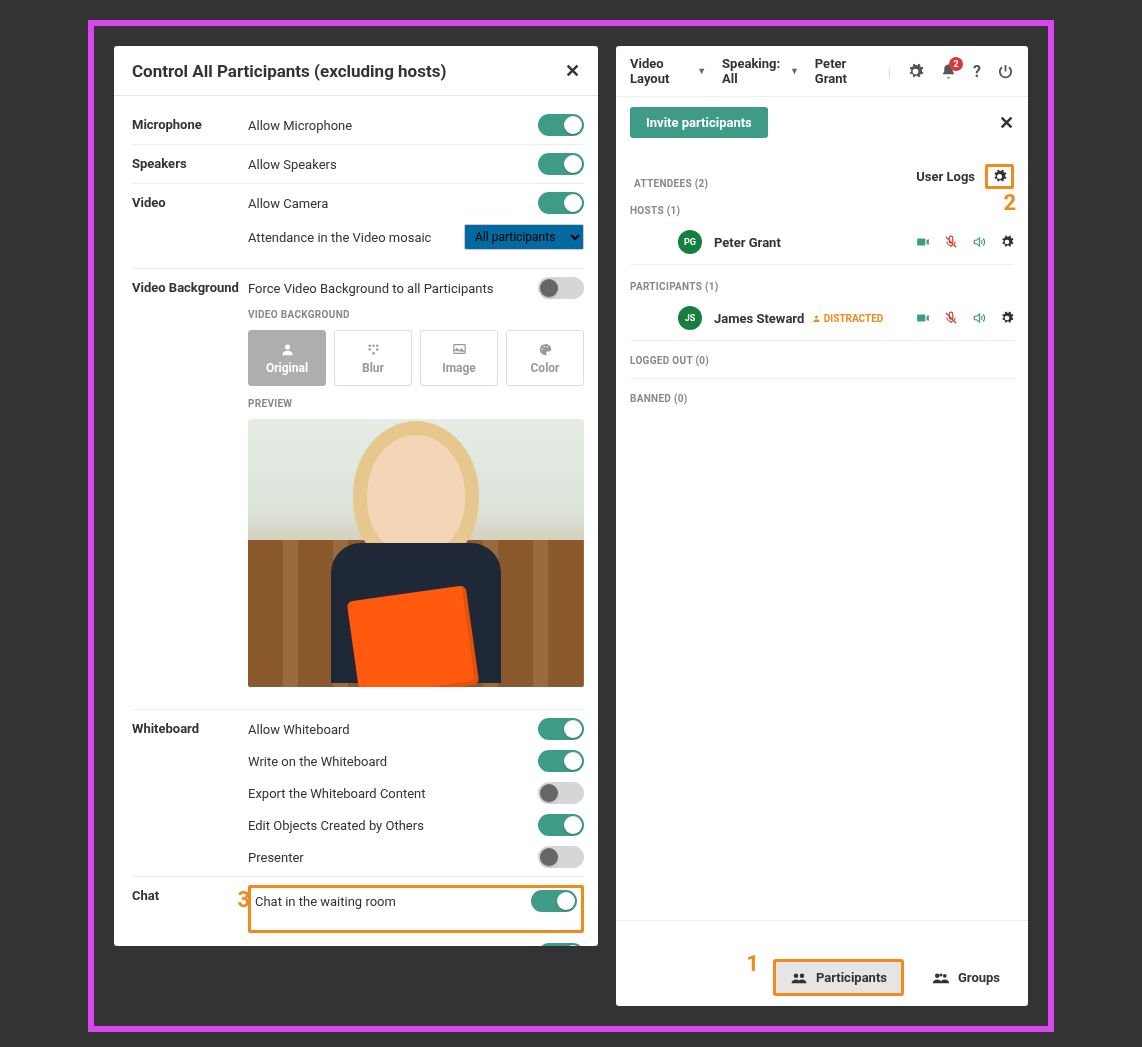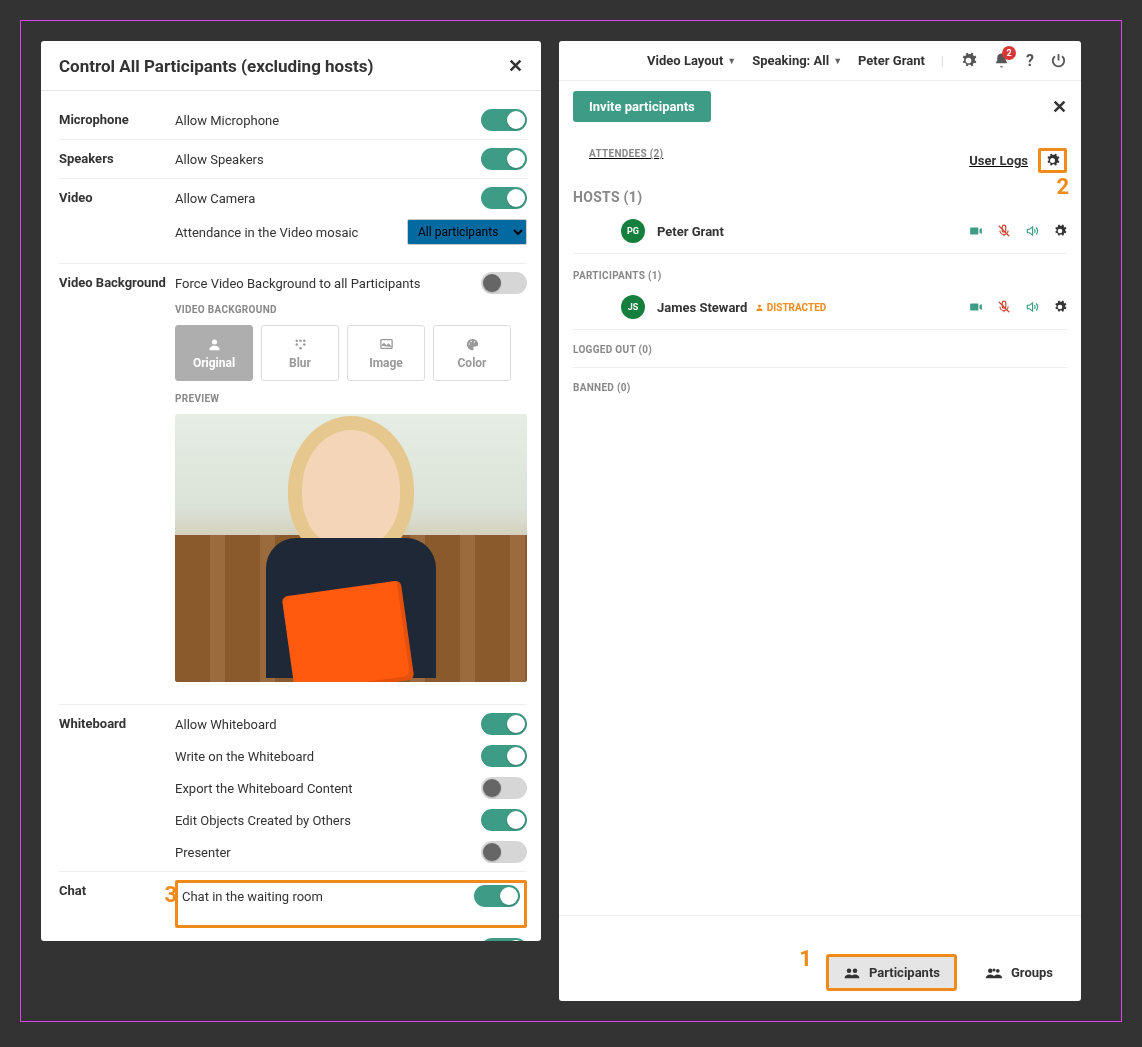--- a/index.html
+++ b/index.html
@@ -1,17 +1,17 @@
 <!DOCTYPE html>
 <html><head>
 <meta charset="utf-8">
 <style>
 * { box-sizing: border-box; margin: 0; padding: 0; font-family: -apple-system, BlinkMacSystemFont, "Segoe UI", Roboto, Arial, sans-serif; }
 body { background: #333; padding: 20px; }
-.frame { width: 1102px; margin: 0 auto; border: 1px solid #d946ef; background: #333; padding: 20px; }
+.frame { width: 966px; margin: 0 auto; border: 6px solid #d946ef; background: #333; padding: 20px; }
 .panels { display: flex; gap: 18px; }
 .left-panel { width: 500px; background: #fff; border-radius: 3px; display: flex; flex-direction: column; height: 900px; }
 .left-header { display: flex; justify-content: space-between; align-items: center; padding: 14px 18px; border-bottom: 1px solid #e5e5e5; }
 .left-header h1 { font-size: 17px; font-weight: 700; color: #333; }
 .close-x { cursor: pointer; font-weight: 700; font-size: 18px; color: #333; }
 .left-body { flex: 1; overflow-y: auto; padding: 18px 14px 18px 18px; position: relative; }
 .left-body::-webkit-scrollbar { width: 7px; }
 .left-body::-webkit-scrollbar-thumb { background: #ccc; border-radius: 4px; }
 .setting-row { display: flex; align-items: flex-start; border-bottom: 1px solid #eee; padding: 0 0 8px 0; margin-bottom: 8px; }
 .setting-row.noborder { border-bottom: none; }
@@ -44,21 +44,21 @@
 .right-panel { width: 522px; background: #fff; border-radius: 3px; display: flex; flex-direction: column; height: 960px; position: relative; }
 .top-bar { display: flex; justify-content: flex-end; align-items: center; padding: 10px 14px; gap: 16px; font-size: 13px; color: #333; border-bottom: 1px solid #eee; }
 .top-bar .dd { font-weight: 700; cursor: pointer; display: flex; align-items: center; gap: 4px; }
 .top-bar .caret { font-size: 9px; color: #666; }
 .top-bar .username { font-weight: 700; }
 .top-bar .icon { cursor: pointer; color: #555; font-size: 16px; position: relative; }
 .badge { position: absolute; top: -6px; right: -6px; background: #d93838; color: #fff; font-size: 9px; font-weight: 700; width: 14px; height: 14px; border-radius: 50%; display: flex; align-items: center; justify-content: center; }
 .invite-bar { display: flex; justify-content: space-between; align-items: center; padding: 10px 14px; }
 .invite-btn { background: #3e9b85; color: #fff; font-weight: 700; font-size: 13px; padding: 8px 16px; border: none; border-radius: 3px; cursor: pointer; }
 .right-body { flex: 1; padding: 6px 14px; position: relative; }
-.section-head { display: flex; justify-content: space-between; align-items: flex-start; margin: 10px 0 8px 16px; text-decoration: underline; }
+.section-head { display: flex; justify-content: space-between; align-items: flex-end; margin: 10px 0 8px 4px; }
 .section-head .lbl { font-size: 10px; font-weight: 700; color: #888; letter-spacing: 0.3px; }
 .user-logs { font-size: 13px; font-weight: 700; color: #333; cursor: pointer; }
 .gear-hl { border: 3px solid #f08a1a; padding: 2px 4px; border-radius: 2px; display: inline-flex; align-items: center; }
 .part-row { display: flex; align-items: center; padding: 10px 0; border-bottom: 1px solid #eee; }
 .avatar { width: 24px; height: 24px; border-radius: 50%; background: #15803d; color: #fff; font-size: 9px; font-weight: 700; display: flex; align-items: center; justify-content: center; margin-right: 12px; margin-left: 48px; }
 .pname { font-size: 13px; font-weight: 700; color: #333; }
 .tag { font-size: 10px; font-weight: 700; color: #f08a1a; margin-left: 8px; }
 .ricons { margin-left: auto; display: flex; gap: 14px; align-items: center; }
 .ricons span { font-size: 13px; cursor: pointer; }
 .ico-cam { color: #3e9b85; }
@@ -301,21 +301,21 @@
           <span style="color:#333;">
             <svg width="15" height="15" viewBox="0 0 24 24" fill="currentColor">
                     <path d="M12 8a4 4 0 100 8 4 4 0 000-8zm9 4l2 1-1 3-2-1a8 8 0 01-2 2l1 2-3 1-1-2a8 8 0 01-3 0l-1 2-3-1 1-2a8 8 0 01-2-2l-2 1-1-3 2-1a8 8 0 010-3l-2-1 1-3 2 1a8 8 0 012-2l-1-2 3-1 1 2a8 8 0 013 0l1-2 3 1-1 2a8 8 0 012 2l2-1 1 3-2 1a8 8 0 010 3z"></path>
                   </svg>
           </span>
         </span>
         <span class="marker" style="position:absolute; right:-2px; top:26px;">2</span>
       </span>
     </div>
 
-    <div class="lbl" style="font-size:14px;font-weight:700;color:#888;letter-spacing:0.3px;margin:16px 0 4px 0;">HOSTS (1)</div>
+    <div class="lbl" style="font-size:10px;font-weight:700;color:#888;letter-spacing:0.3px;margin:16px 0 4px 0;">HOSTS (1)</div>
     <div class="part-row">
       <div class="avatar">PG</div>
       <span class="pname">Peter Grant</span>
       <div class="ricons">
         <span class="ico-cam">
                 <svg width="14" height="14" viewBox="0 0 24 24" fill="currentColor">
                   <path d="M3 6h12a1 1 0 011 1v10a1 1 0 01-1 1H3a1 1 0 01-1-1V7a1 1 0 011-1zm15 3l4-2v10l-4-2z"></path>
                 </svg>
               </span>
         <span class="ico-mic">

